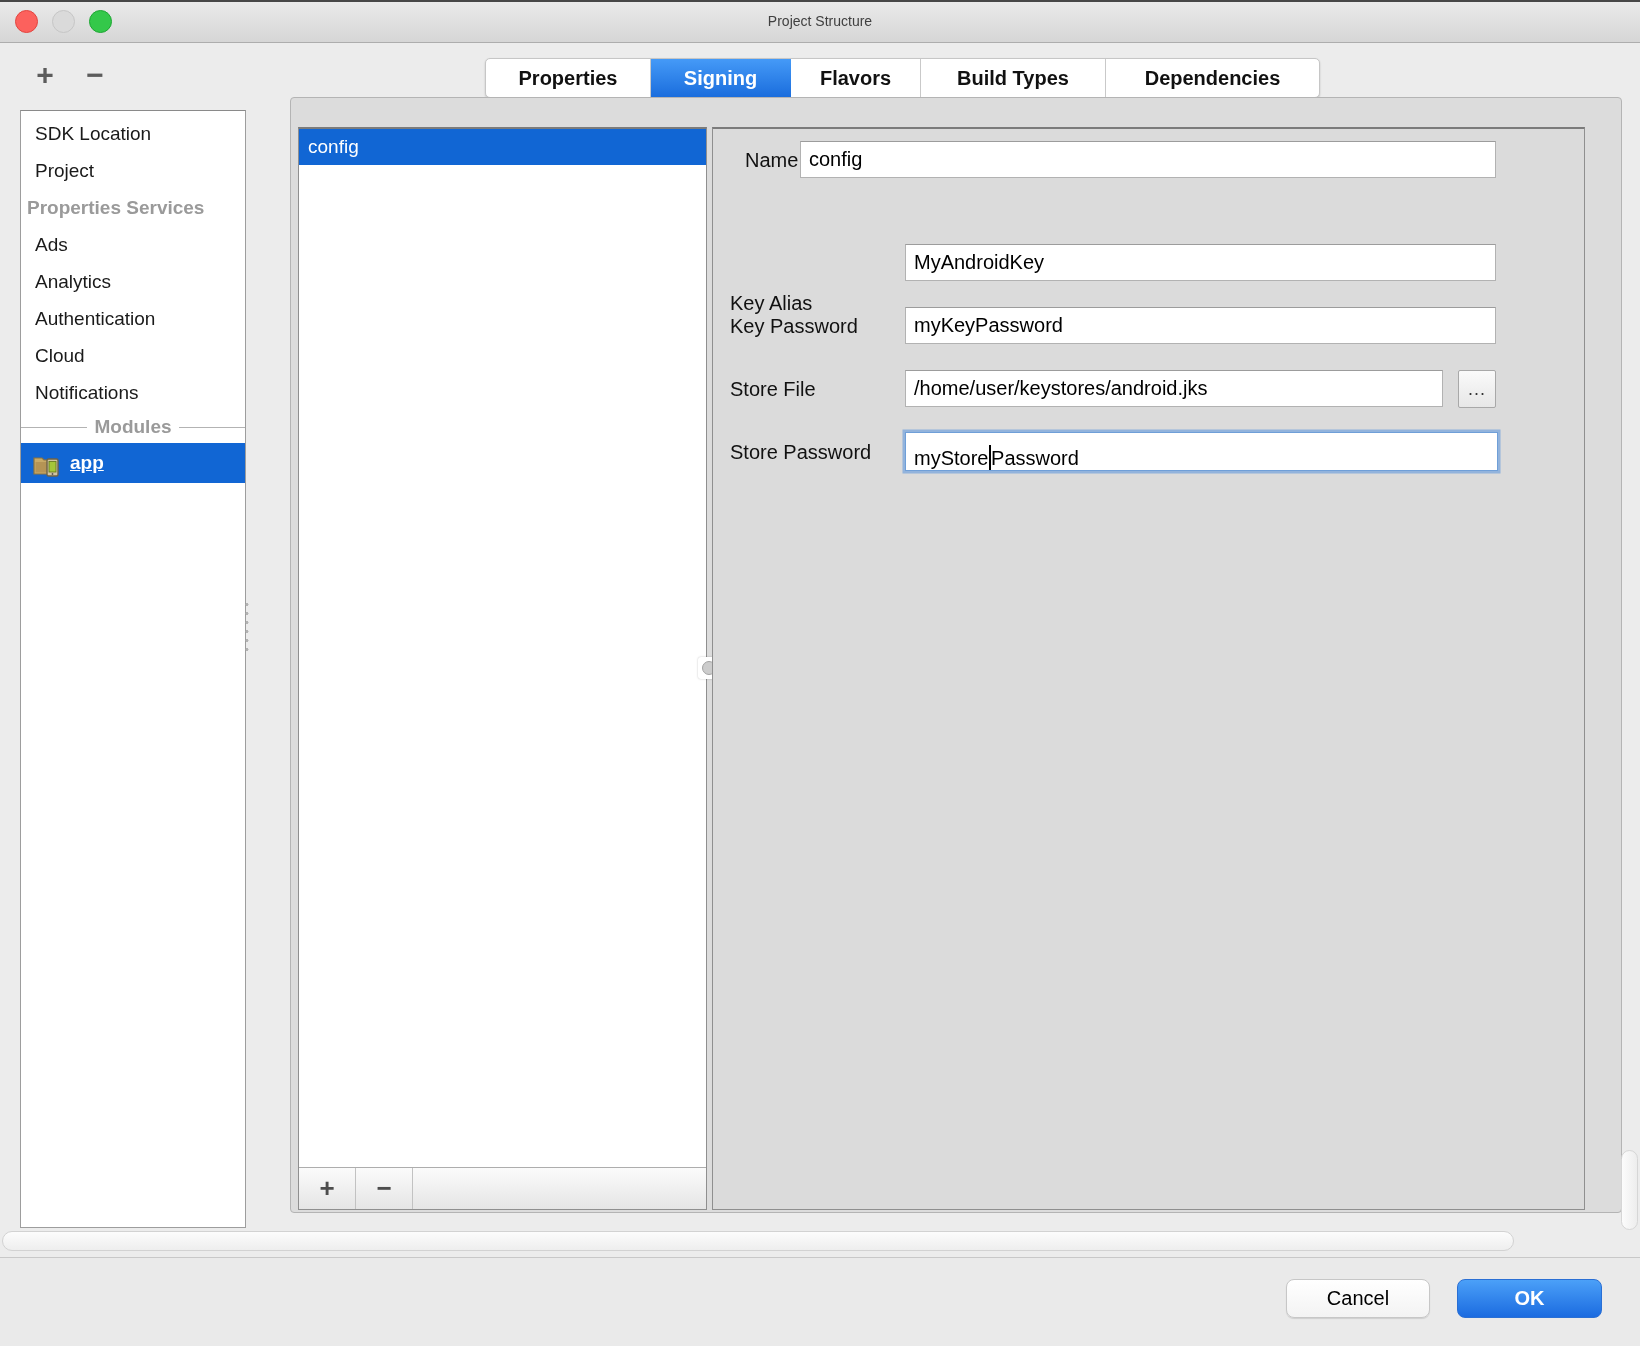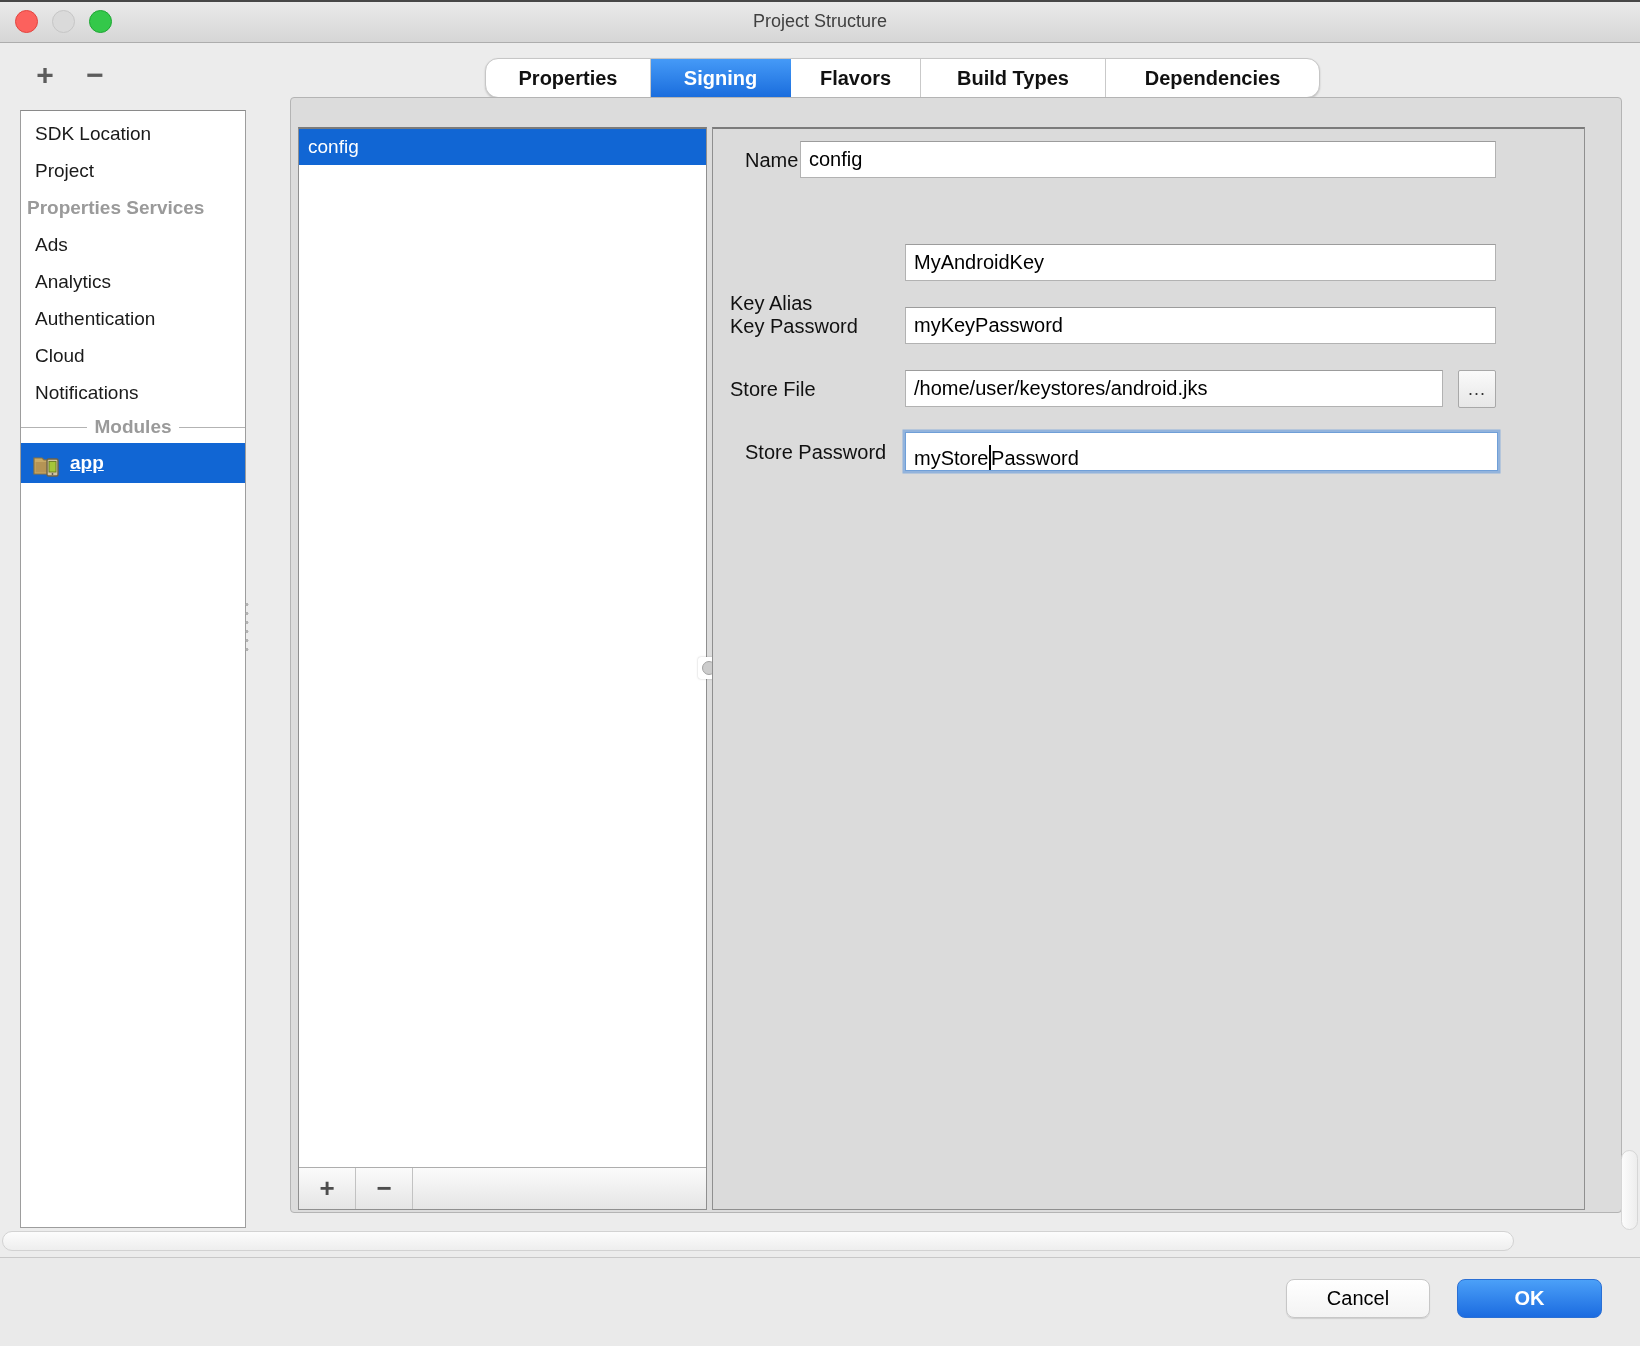--- a/index.html
+++ b/index.html
@@ -16,21 +16,21 @@
     position:absolute;left:0;top:0;width:100%;height:42px;
     background:linear-gradient(#ebebeb,#d6d6d6);
     border-bottom:1px solid #adadad;
   }
   .tl{position:absolute;top:10px;width:21px;height:21px;border-radius:50%;}
   .tl.red{left:15px;background:#fc615d;border:1px solid #e2453f;}
   .tl.gray{left:52px;background:#dadada;border:1px solid #c6c6c6;}
   .tl.green{left:89px;background:#34c84a;border:1px solid #1ea733;}
   .wtitle{
     position:absolute;left:0;right:0;top:0;height:42px;line-height:42px;
-    text-align:center;font-size:18px;color:#404040;
+    text-align:center;font-size:14px;color:#404040;
   }
 
   
   .sb-actions{position:absolute;left:0;top:58px;}
   .sb-act{position:absolute;top:0;width:34px;height:34px;line-height:34px;text-align:center;
     font-size:30px;font-weight:bold;color:#5c5c5c;cursor:default;}
   .sb-act.plus{left:28px;}
   .sb-act.minus{left:78px;}
 
   
@@ -52,21 +52,21 @@
     display:flex;align-items:center;gap:9px;height:40px;line-height:40px;padding-left:12px;text-decoration:underline;
   }
   .module-icon{width:28px;height:24px;position:relative;flex:0 0 auto;}
   .sidebar-grip{position:absolute;left:243px;top:600px;width:8px;height:56px;
     background-image:radial-gradient(circle,#b2b2b2 1.4px,transparent 1.6px);
     background-size:8px 9px;}
 
   
   .tabbar{
     position:absolute;left:485px;top:58px;height:40px;display:flex;
-    background:#ffffff;border:1px solid #c6c6c6;border-radius:13px;
+    background:#ffffff;border:1px solid #c6c6c6;border-radius:5px;
     box-shadow:0 1px 2px rgba(0,0,0,0.18);overflow:hidden;box-sizing:border-box;
   }
   .tab{
     height:100%;display:flex;align-items:center;justify-content:center;
     font-size:20px;font-weight:bold;color:#111;border-right:1px solid #c9c9c9;box-sizing:border-box;
   }
   .tab:last-child{border-right:none;}
   .tab.selected{
     background:linear-gradient(var(--tab-selected-top,#459af7),var(--tab-selected-bottom,#1a6ddd));
     color:#fff;border-right-color:transparent;
@@ -227,21 +227,21 @@
   <div class="f-label" style="left:730px;top:249px;margin-top:40px;">Key Alias</div>
   <input class="f-input" style="left: 905px; top: 244px; width: 591px;" value="MyAndroidKey">
 
   <div class="f-label" style="left:730px;top:312px;">Key Password</div>
   <input class="f-input" style="left: 905px; top: 307px; width: 591px;" value="myKeyPassword">
 
   <div class="f-label" style="left:730px;top:375px;">Store File</div>
   <input class="f-input" style="left: 905px; top: 370px; width: 538px;" value="/home/user/keystores/android.jks">
   <div class="browse-btn" style="left:1458px;top:370px;">...</div>
 
-  <div class="f-label" style="left:745px;top:438px;">Store Password</div>
+  <div class="f-label" style="left:730px;top:438px;">Store Password</div>
   <div class="f-focus" style="left:905px;top:432px;width:593px;height:39px;">
     <span>myStore</span>
     <span class="caret"></span>
     <span>Password</span>
   </div>
 
   <div class="hscroll"></div>
   <div class="vscroll"></div>
 
   <div class="footer-sep"></div>

